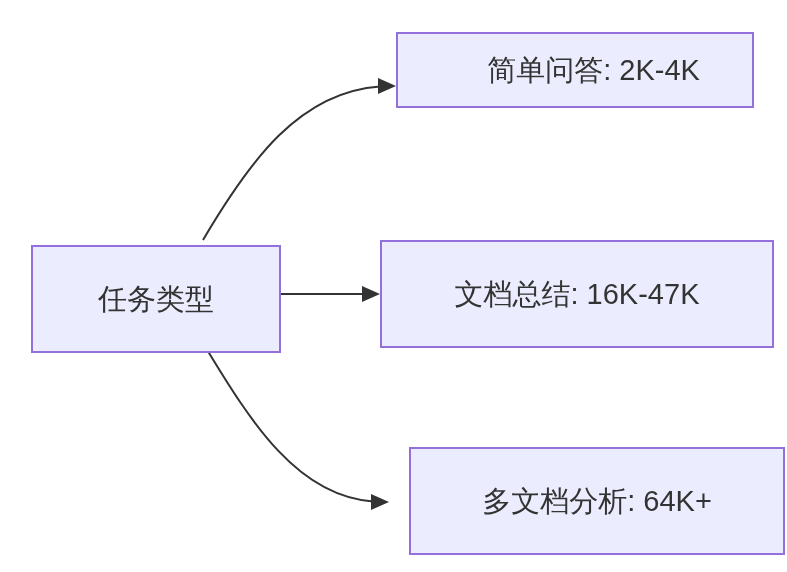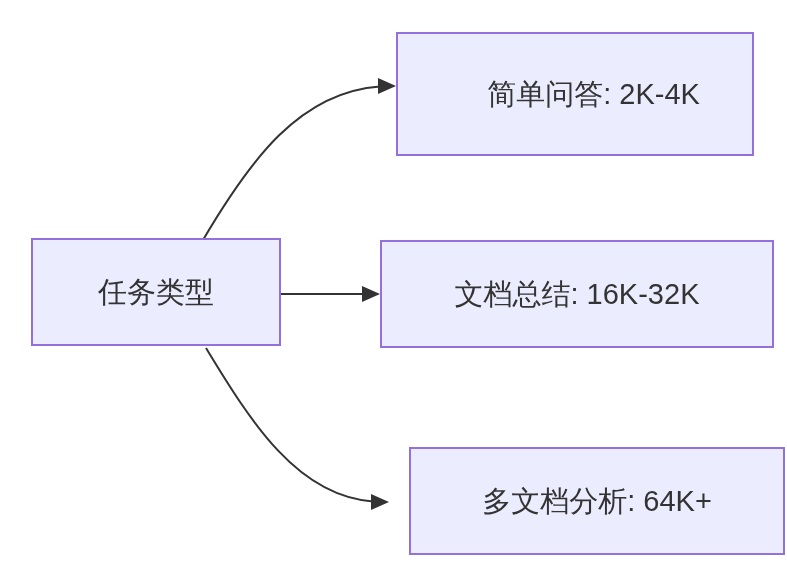--- a/index.html
+++ b/index.html
@@ -37,22 +37,22 @@
     background: #ECECFF;
     border: 2px solid #9370DB;
     display: flex;
     align-items: center;
     justify-content: center;
     color: #333333;
     font-size: 29px;
     line-height: 1.2;
     white-space: nowrap;
   }
-  .node-root    { left: 31px;  top: 238px; width: 250px; height: 108px; }
-  .node-top     { left: 396px; top: 32px;  width: 358px; height: 124px; padding-left: 37px; }
+  .node-root    { left: 31px;  top: 245px; width: 250px; height: 108px; }
+  .node-top     { left: 396px; top: 32px;  width: 358px; height: 76px; padding-left: 37px; }
   .node-middle  { left: 380px; top: 240px; width: 394px; height: 108px; }
   .node-bottom  { left: 409px; top: 447px; width: 376px; height: 108px; }
 </style>
 </head>
 <body>
 
 <div class="canvas">
 
   <svg class="edges-layer" viewBox="0 0 787 572" xmlns="http://www.w3.org/2000/svg">
 
@@ -68,20 +68,20 @@
 
   <div class="node node-root">
     <span>任务类型</span>
   </div>
 
   <div class="node node-top">
     <span>简单问答: 2K-4K</span>
   </div>
 
   <div class="node node-middle">
-    <span>文档总结: 16K-32K</span>
+    <span>文档总结: 16K-47K</span>
   </div>
 
   <div class="node node-bottom">
     <span>多文档分析: 64K+</span>
   </div>
 
 </div>
 
 </body></html>

